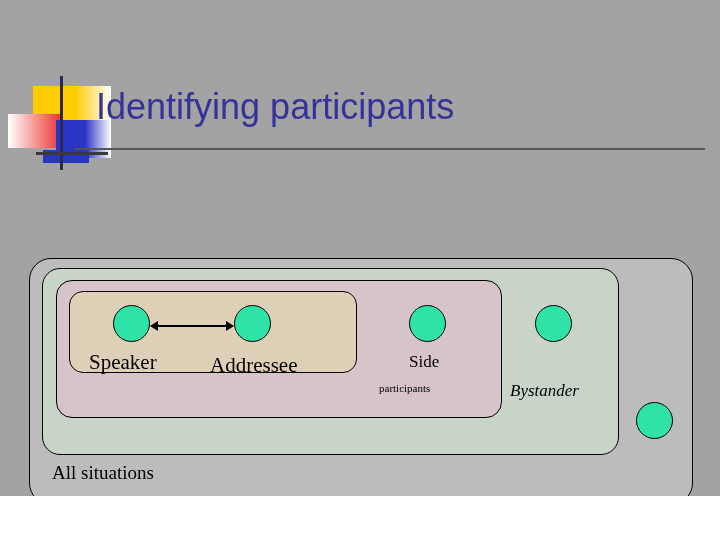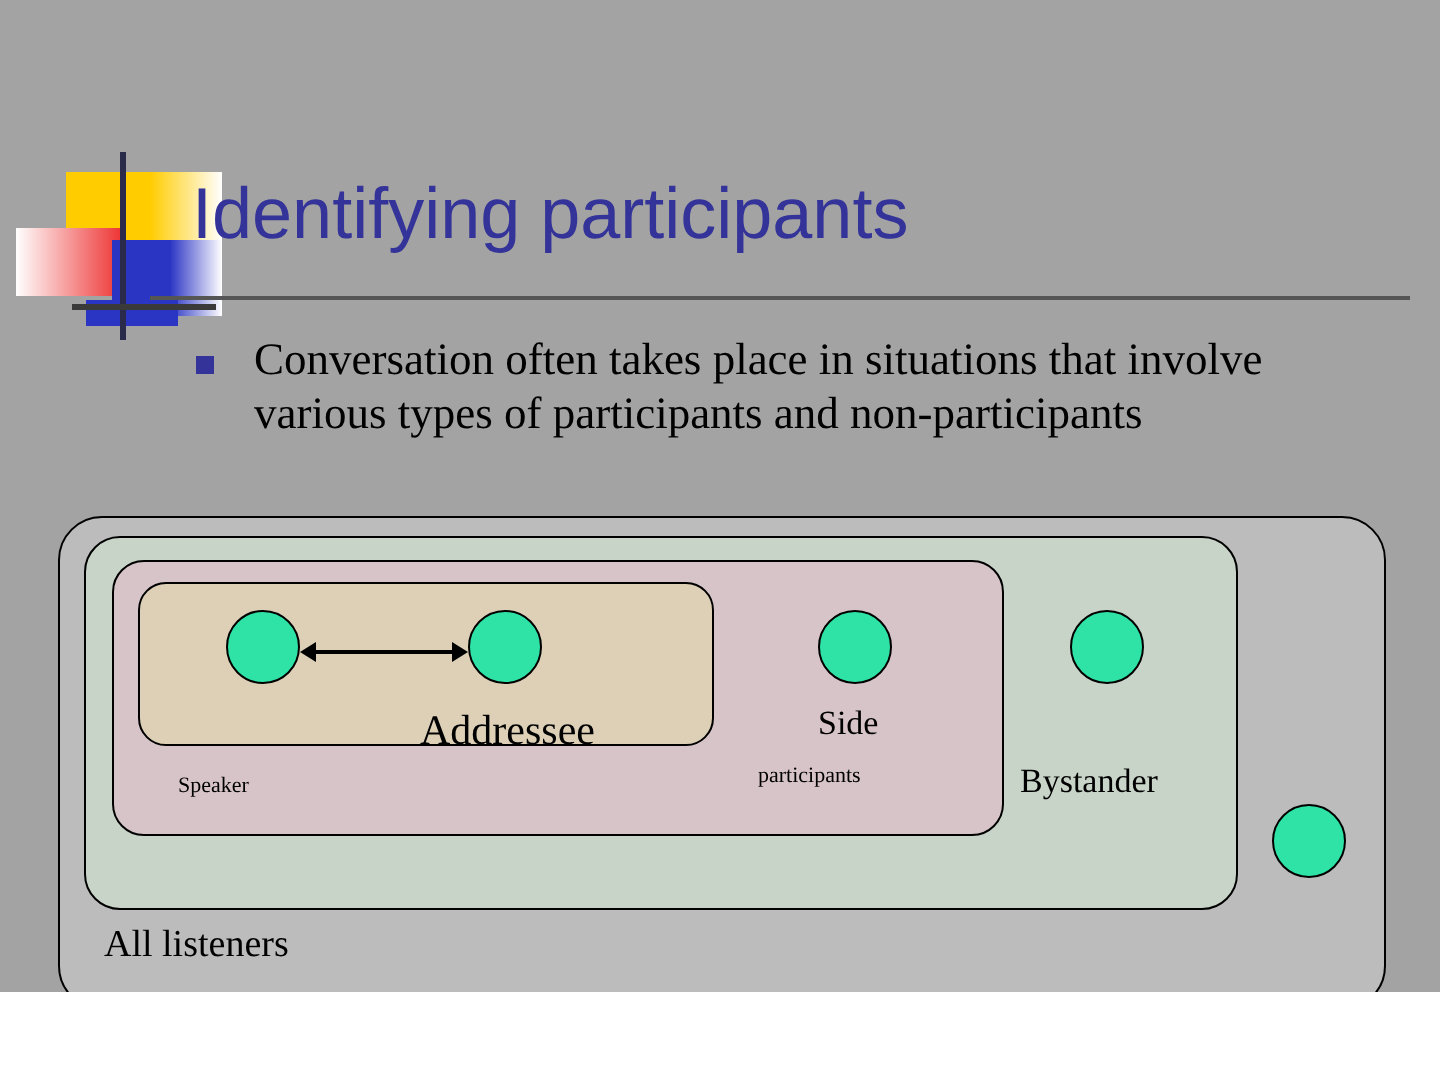--- a/index.html
+++ b/index.html
@@ -232,25 +232,25 @@
     right: 0px;
     border-left: 8px solid #000000;
   }
 
   .dlabel {
     position: absolute;
     font-family: "Liberation Serif", serif;
     color: #000000;
     white-space: nowrap;
   }
-  #lbl-speaker      { left: 89px;  top: 100px; font-size: 11px; margin-top: 37px; }
+  #lbl-speaker      { left: 89px;  top: 100px; font-size: 21px; }
   #lbl-addressee    { left: 210px; top: 103px; font-size: 21px; }
   #lbl-side-1       { left: 409px; top: 102px; font-size: 17px; }
   #lbl-side-2       { left: 379px; top: 132px; font-size: 11px; }
-  #lbl-bystander    { left: 510px; top: 131px; font-size: 17px; }
+  #lbl-bystander    { left: 510px; top: 131px; font-size: 17px; font-style: italic; }
   #lbl-allparts     { left: 78px;  top: 140px; font-size: 18px; }
   #lbl-alllisteners { left: 52px;  top: 212px; font-size: 19px; }
   #lbl-eaves        { left: 541px; top: 212px; font-size: 19px; }
 </style>
 </head>
 <body>
 
 <div id="slide">
 
   <div id="logo">
@@ -260,24 +260,20 @@
     <div class="blue-sq"></div>
     <div class="blue-fade"></div>
     <div class="blue-bar"></div>
     <div class="v-line"></div>
     <div class="h-line"></div>
   </div>
 
   <div id="title">Identifying participants</div>
   <div id="title-rule"></div>
 
-  <div id="bullet-row">
-    <div id="bullet-marker"></div>
-    <div id="bullet-text">Conversation often takes place in situations that involve various types of participants and non-participants</div>
-  </div>
 
   <div id="diagram">
 
     <div id="box-listeners" class="box"></div>
     <div id="box-bystanders" class="box"></div>
     <div id="box-participants" class="box"></div>
     <div id="box-dyad" class="box"></div>
 
     <div id="arrow">
       <div class="head-l"></div>
@@ -289,16 +285,16 @@
     <div id="node-addressee" class="node"></div>
     <div id="node-side" class="node"></div>
     <div id="node-bystander" class="node"></div>
     <div id="node-eaves" class="node"></div>
 
     <div id="lbl-speaker" class="dlabel">Speaker</div>
     <div id="lbl-addressee" class="dlabel">Addressee</div>
     <div id="lbl-side-1" class="dlabel">Side</div>
     <div id="lbl-side-2" class="dlabel">participants</div>
     <div id="lbl-bystander" class="dlabel">Bystander</div>
-    <div id="lbl-alllisteners" class="dlabel">All listeners</div>
+    <div id="lbl-alllisteners" class="dlabel">All situations</div>
 
   </div>
 </div>
 
 </body></html>

